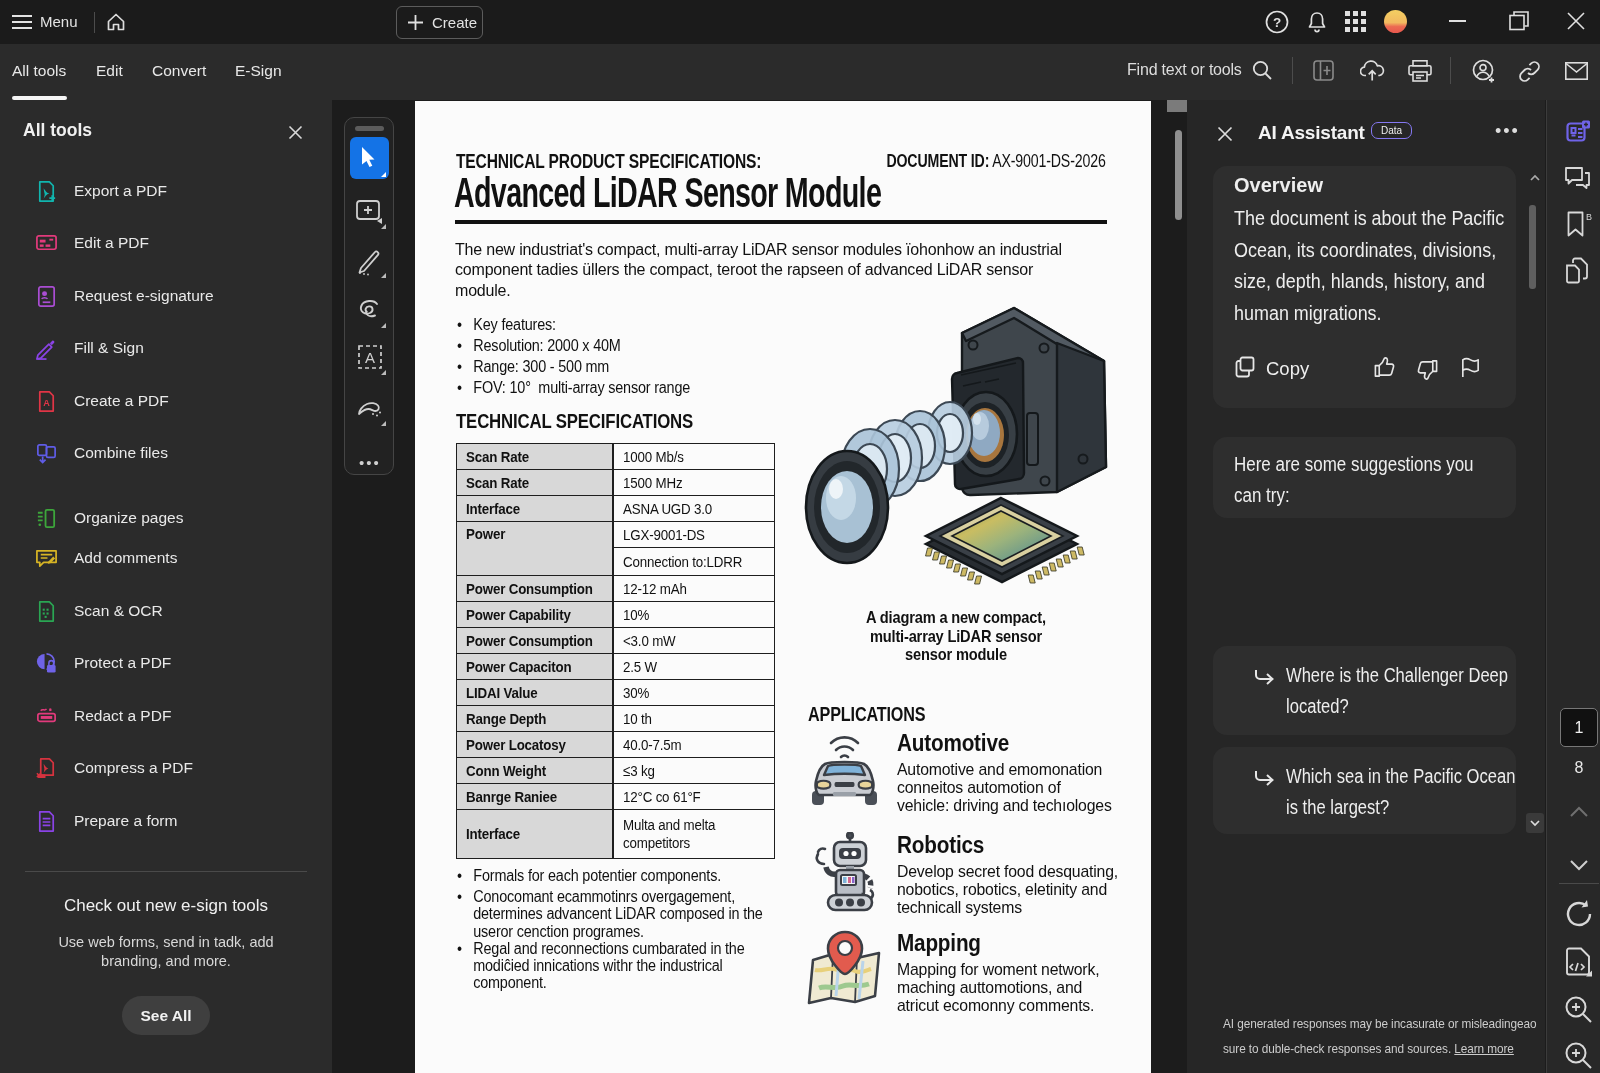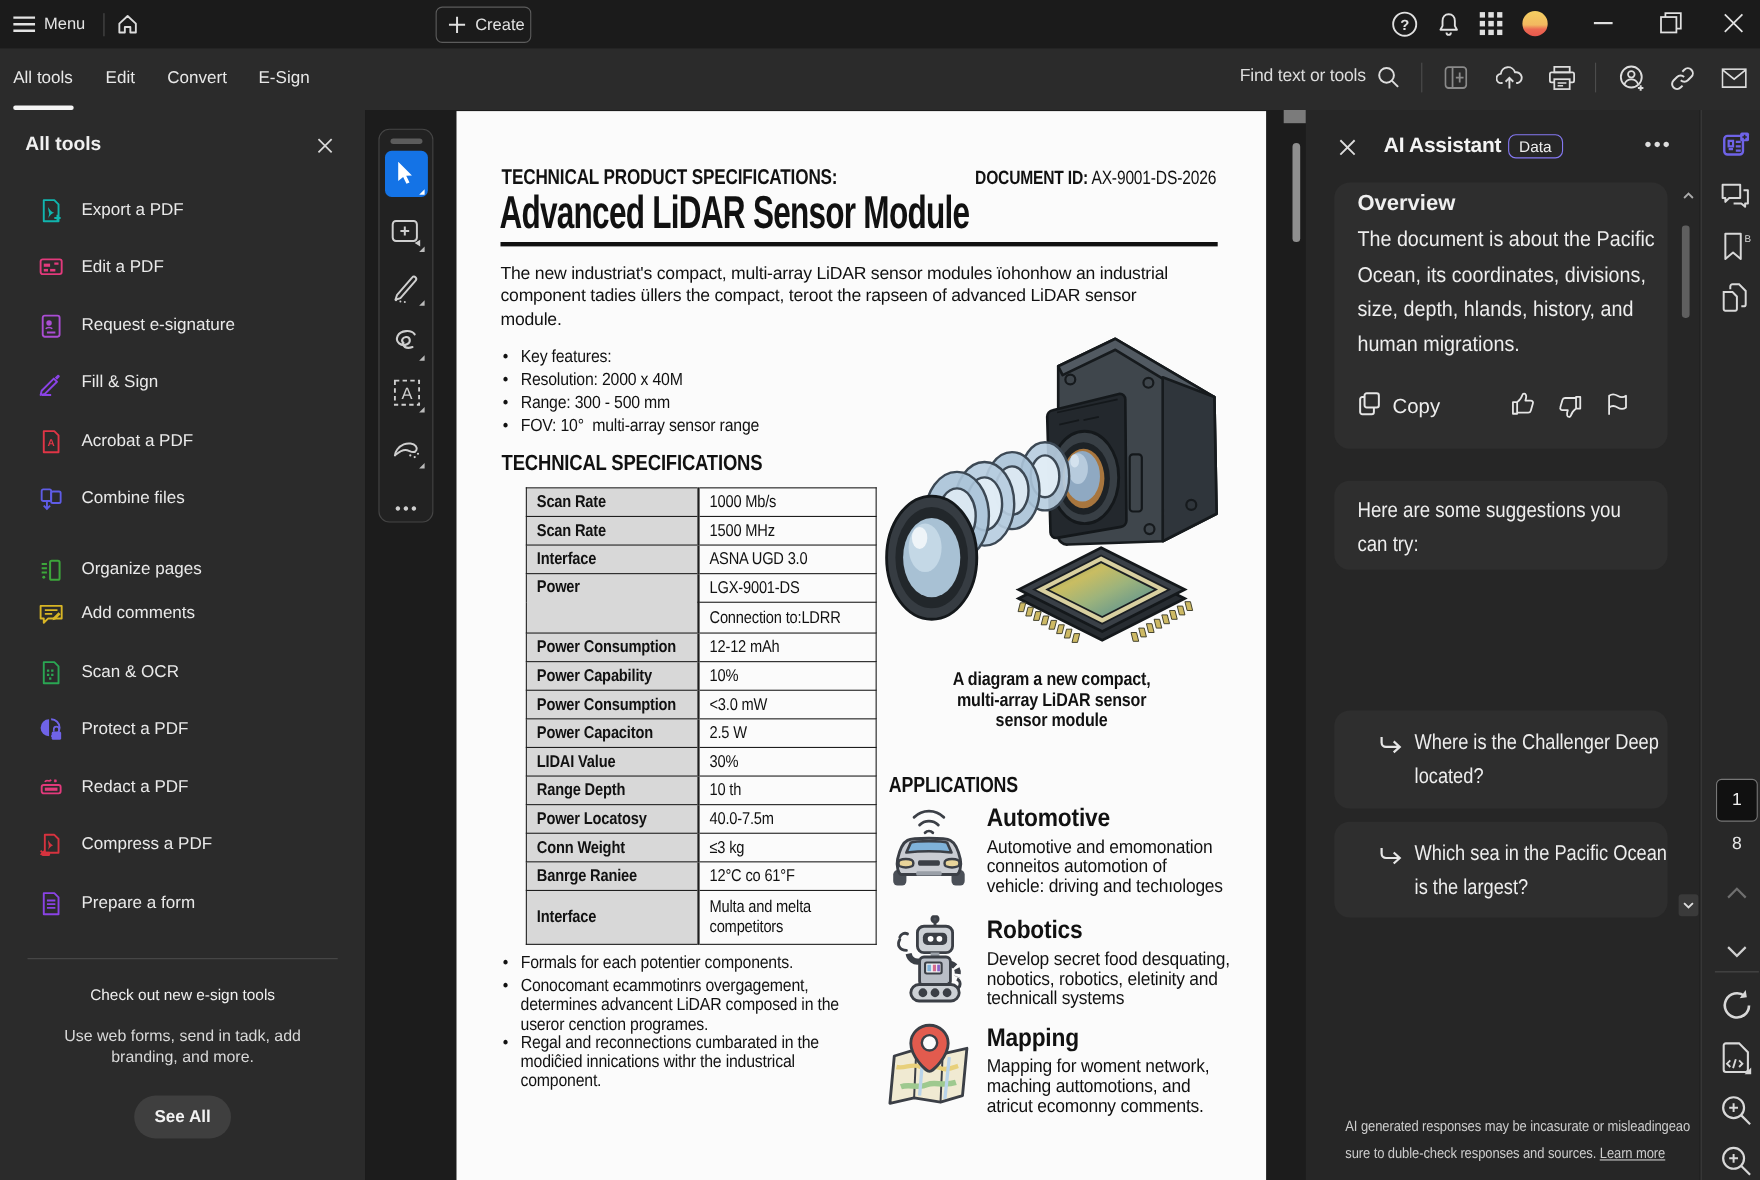--- a/index.html
+++ b/index.html
@@ -27,21 +27,21 @@
 
 #docarea { position:absolute; left:332px; top:100px; width:855px; height:973px; background:#1c1c1c; }
 #page { position:absolute; left:83px; top:1px; width:736px; height:972px; background:#fbfbfb; color:#111; }
 #vtoolbar { position:absolute; left:12px; top:17px; width:50px; height:358px; background:#222222;
   border:1px solid #454545; border-radius:10px; }
 .vtb { position:absolute; left:6px; width:38px; height:34px; }
 #docscroll { position:absolute; left:843px; top:30px; width:7px; height:90px; background:#8f8f8f; border-radius:4px; }
 
 
 .cond { letter-spacing:-0.2px; }
-#spec { border:1.5px solid #1e1e1e; table-layout:fixed;margin-left:22px; }
+#spec { border:1.5px solid #1e1e1e; table-layout:fixed; }
 #spec th, #spec td { border:1.5px solid #1e1e1e; padding:0 0 0 9px; vertical-align:middle;
   white-space:nowrap; overflow:visible; }
 #spec th { background:#d8d8d8; text-align:left; font-weight:bold;
   border-right:2px solid #1e1e1e; }
 #spec th span, #spec td span { display:inline-block; transform:scaleX(0.86); transform-origin:0 50%;
   letter-spacing:-0.2px; }
 
 
 #panel { position:absolute; left:1187px; top:100px; width:358px; height:973px; background:#262626; }
 .pcard { position:absolute; left:26px; width:303px; background:#2e2e2e; border-radius:14px; color:#efefef; }
@@ -187,21 +187,21 @@
           <path d="M15.5 6.5 18 4c1-1 3 1 2 2l-2.5 2.5" fill="#8a43e6"></path>
           <path d="M3 23h9" stroke="#8a43e6" stroke-width="1.8"></path>
         </svg>
       <div class="lb">Fill &amp; Sign</div>
     </div>
     <div class="sbitem" style="top:289px">
       <svg class="ic" viewBox="0 0 24 24">
           <path d="M5 2h10l4 4v16H5z" fill="none" stroke="#e03546" stroke-width="1.8" stroke-linejoin="round"></path>
           <text x="12" y="16.5" text-anchor="middle" font-size="9.5" font-weight="bold" fill="#e03546" font-family="Liberation Sans">A</text>
         </svg>
-      <div class="lb">Acrobat a PDF</div>
+      <div class="lb">Create a PDF</div>
     </div>
     <div class="sbitem" style="top:341px">
       <svg class="ic" viewBox="0 0 24 24">
           <rect x="3" y="3" width="9" height="11" rx="1.5" fill="none" stroke="#5f5ce6" stroke-width="1.8"></rect>
           <rect x="12" y="5" width="9" height="11" rx="1.5" fill="none" stroke="#5f5ce6" stroke-width="1.8"></rect>
           <path d="M8 15v6M5 18.5l3 3 3-3" fill="none" stroke="#5f5ce6" stroke-width="1.8"></path>
         </svg>
       <div class="lb">Combine files</div>
     </div>
     <div class="sbitem" style="top:406px">
@@ -260,21 +260,21 @@
       <div class="lb">Compress a PDF</div>
     </div>
     <div class="sbitem" style="top:709px">
       <svg class="ic" viewBox="0 0 24 24">
           <path d="M5 2h10l4 4v16H5z" fill="none" stroke="#8a43e6" stroke-width="1.8" stroke-linejoin="round"></path>
           <path d="M8 9h8M8 12.5h8M8 16h8" stroke="#8a43e6" stroke-width="1.7"></path>
         </svg>
       <div class="lb">Prepare a form</div>
     </div>
     <div class="abs" style="left:25px;top:771px;width:282px;height:1px;background:#4a4a4a"></div>
-    <div class="abs" style="left:0;top:796px;width:332px;text-align:center;color:#f0f0f0;font-size:14px">Check out new e-sign tools</div>
+    <div class="abs" style="left:0;top:796px;width:332px;text-align:center;color:#f0f0f0;font-size:17px">Check out new e-sign tools</div>
     <div class="abs" style="left:0;top:833px;width:332px;text-align:center;color:#d8d8d8;font-size:14.5px;line-height:18.5px">Use web forms, send in tadk, add<br>branding, and more.</div>
     <div class="abs" style="left:122px;top:896px;width:88px;height:39px;background:#3f3f3f;border-radius:20px;color:#f2f2f2;font-size:15.5px;font-weight:bold;text-align:center;line-height:39px">See All</div>
   </div>
   <div id="docarea">
     <div id="page">
       <div class="abs cond" style="left:41px;top:49px;font-size:19.5px;font-weight:bold;transform:scaleX(0.80);transform-origin:0 0;white-space:nowrap">TECHNICAL PRODUCT SPECIFICATIONS:</div>
       <div class="abs cond" style="right:45px;top:50px;font-size:17.5px;transform:scaleX(0.81);transform-origin:100% 0;white-space:nowrap"><b>DOCUMENT ID:</b> AX-9001-DS-2026</div>
       <div class="abs" style="left:39px;top:68px;font-size:42px;font-weight:bold;letter-spacing:-1px;transform:scaleX(0.683);transform-origin:0 0;white-space:nowrap">Advanced LiDAR Sensor Module</div>
       <div class="abs" style="left:40px;top:119px;width:652px;height:3.5px;background:#111"></div>
       <div class="abs cond" style="left:40px;top:139px;font-size:16px;line-height:20.3px;transform:scaleX(1.0);transform-origin:0 0;white-space:nowrap">The new industriat's compact, multi-array LiDAR sensor modules ïohonhow an industrial<br>component tadies üllers the compact, teroot the rapseen of advanced LiDAR sensor<br>module.</div>
@@ -543,21 +543,21 @@
       <div class="abs" style="left:0;top:336px;width:50px;text-align:center;color:#cfcfcf;font-size:15px;letter-spacing:2px">•••</div>
     </div>
     <div class="abs" style="left:835px;top:0;width:22px;height:12px;background:#7b7b7b"></div>
     <div id="docscroll"></div>
   </div>
   <div id="panel">
     <svg class="abs" style="left:30px;top:26px" width="16" height="16" viewBox="0 0 16 16">
       <path d="M1.5 1.5 14.5 14.5M14.5 1.5 1.5 14.5" stroke="#dcdcdc" stroke-width="1.7"></path>
     </svg>
     <div class="abs" style="left:71px;top:22px;color:#f3f3f3;font-size:19px;font-weight:bold;letter-spacing:-0.2px">AI Assistant</div>
-    <div class="abs" style="left:184px;top:22px;padding:2px 9px;border:1.5px solid #8578f2;border-radius:7px;color:#eeeeee;font-size:14px">Data</div>
+    <div class="abs" style="left:184px;top:22px;padding:2px 9px;border:1.5px solid #8578f2;border-radius:7px;color:#eeeeee;font-size:10px">Data</div>
     <div class="abs" style="left:308px;top:21px;color:#dddddd;font-size:18px;letter-spacing:2px">•••</div>
 
     <div class="pcard" style="top:337px;height:81px">
       <div class="abs" style="left:21px;top:12px;font-size:19.5px;line-height:31px;color:#eeeeee;white-space:nowrap;transform:scaleX(0.87);transform-origin:0 0">Here are some suggestions you<br>can try:</div>
     </div>
 
     <div class="pcard" style="top:66px;height:242px">
       <div class="abs" style="left:21px;top:8px;font-size:20px;font-weight:bold">Overview</div>
       <div class="abs" style="left:21px;top:37px;font-size:19.5px;line-height:31.5px;color:#eeeeee;white-space:nowrap;transform:scaleX(0.92);transform-origin:0 0">The document is about the Pacific<br>Ocean, its coordinates, divisions,<br>size, depth, hlands, history, and<br>human migrations.</div>
       <svg class="abs" style="left:20px;top:189px" width="24" height="24" viewBox="0 0 24 24">

